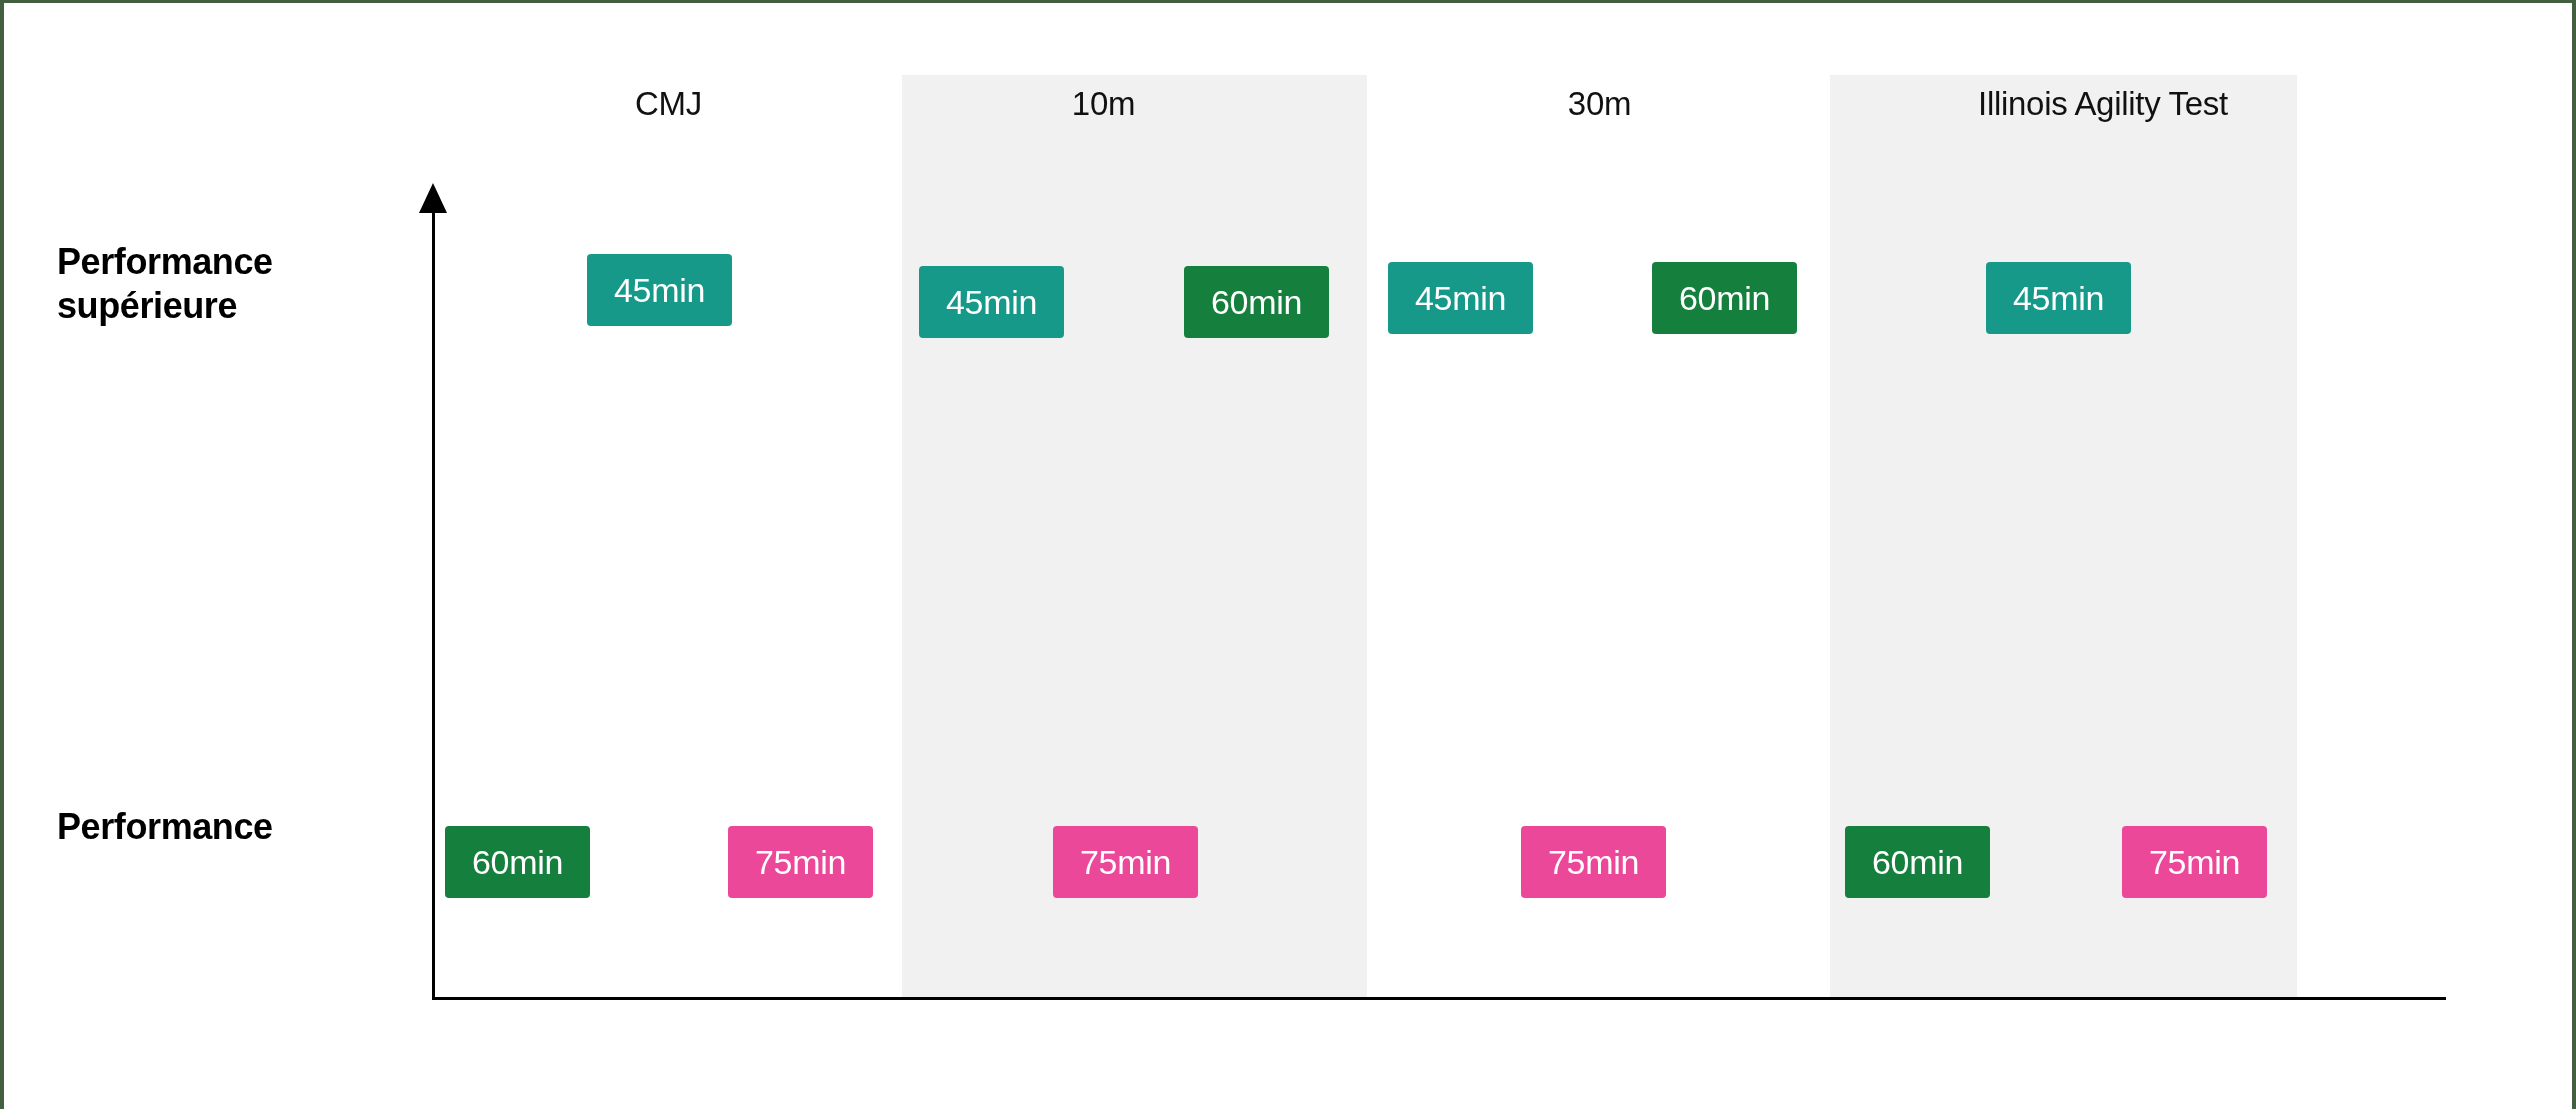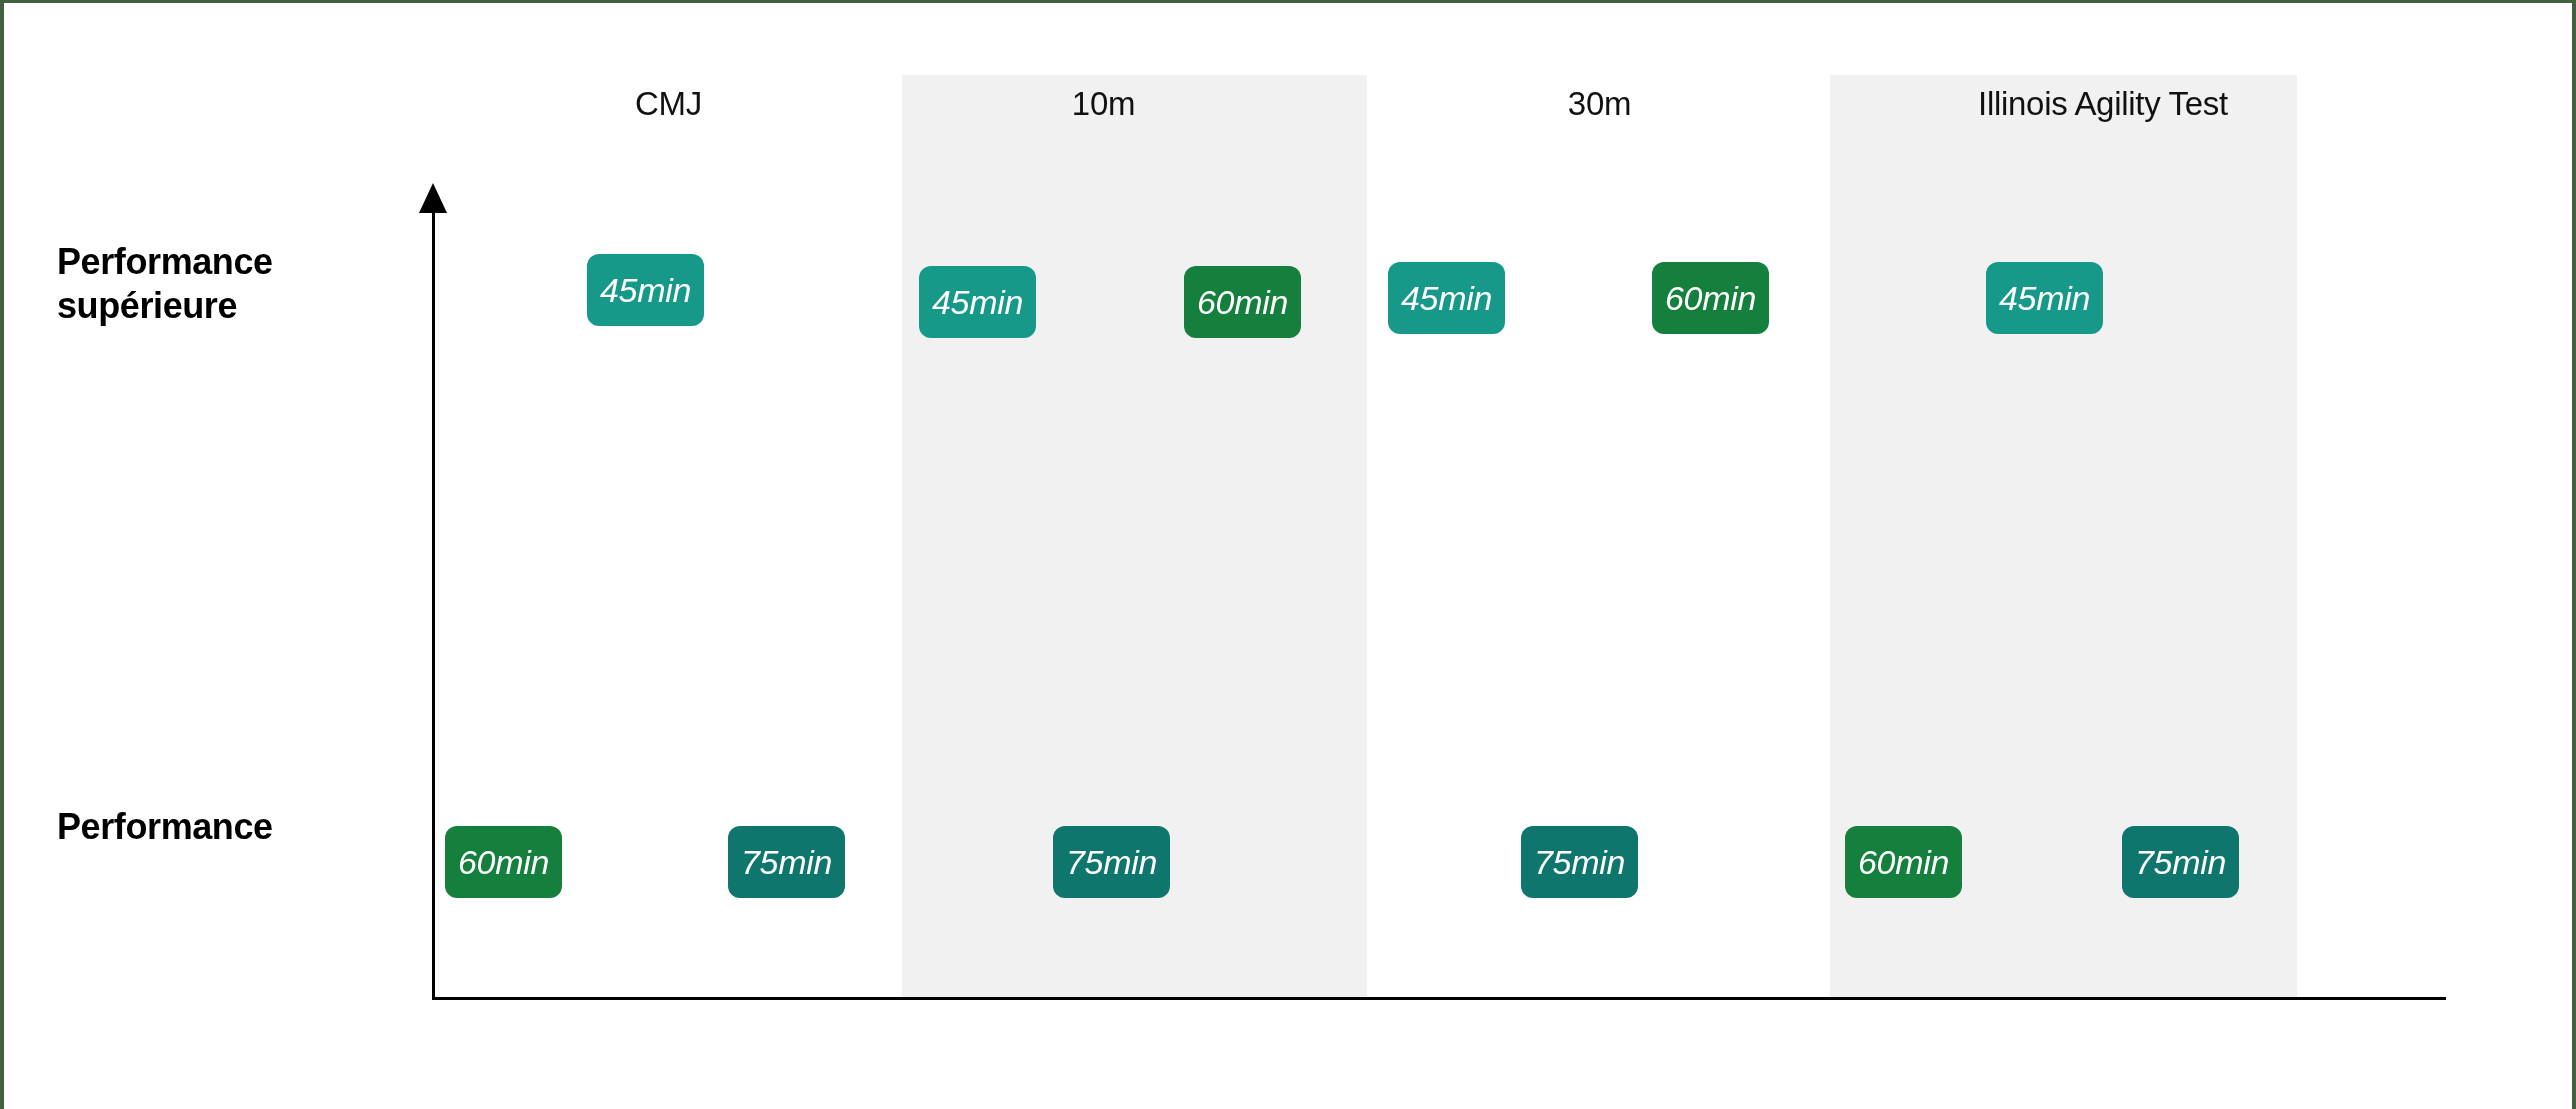--- a/index.html
+++ b/index.html
@@ -92,34 +92,33 @@
   #row-label-top    { top: 237px; }
   #row-label-bottom { top: 802px; }
 
   
   .badge {
     position: absolute;
     display: flex;
     align-items: center;
     justify-content: center;
     height: 72px;
-    border-radius: 12px;
+    border-radius: 4px;
     color: #ffffff;
     font-size: 34px;
     font-weight: 400;
     letter-spacing: -0.3px;
     white-space: nowrap;
     box-sizing: border-box;
-    padding: 0 13px;
+    padding: 0 27px;
     z-index: 4;
-    font-style: italic;
   }
   .badge.teal   { background: #17998a; }
   .badge.purple { background: #15803d; }
-  .badge.dark   { background: #0f766e; }
+  .badge.dark   { background: #ec4899; }
 </style>
 </head>
 <body>
 
 <div id="figure">
 
   <div class="band" style="left:898px; width:465px;"></div>
   <div class="band" style="left:1826px; width:467px;"></div>
 
   <div class="axis-y-arrow"></div>

